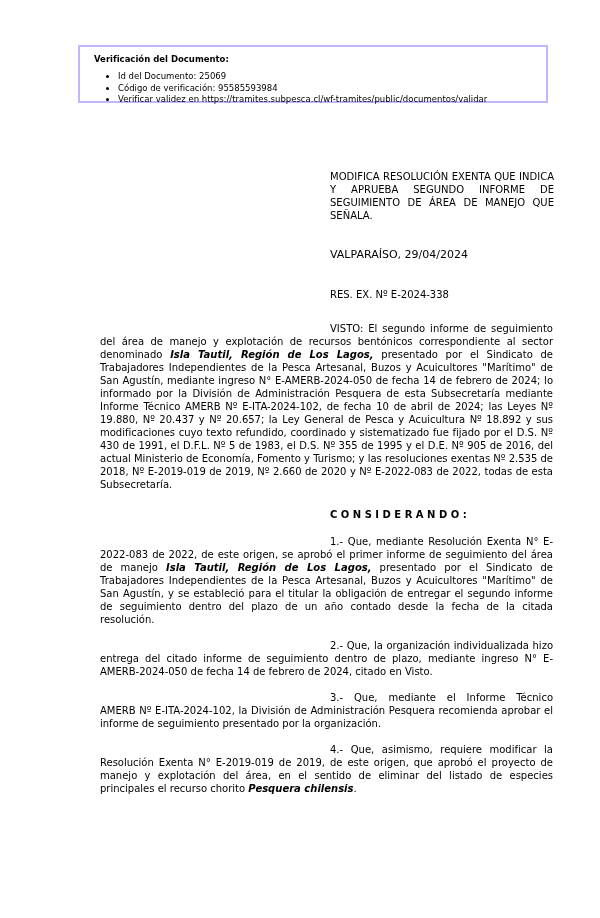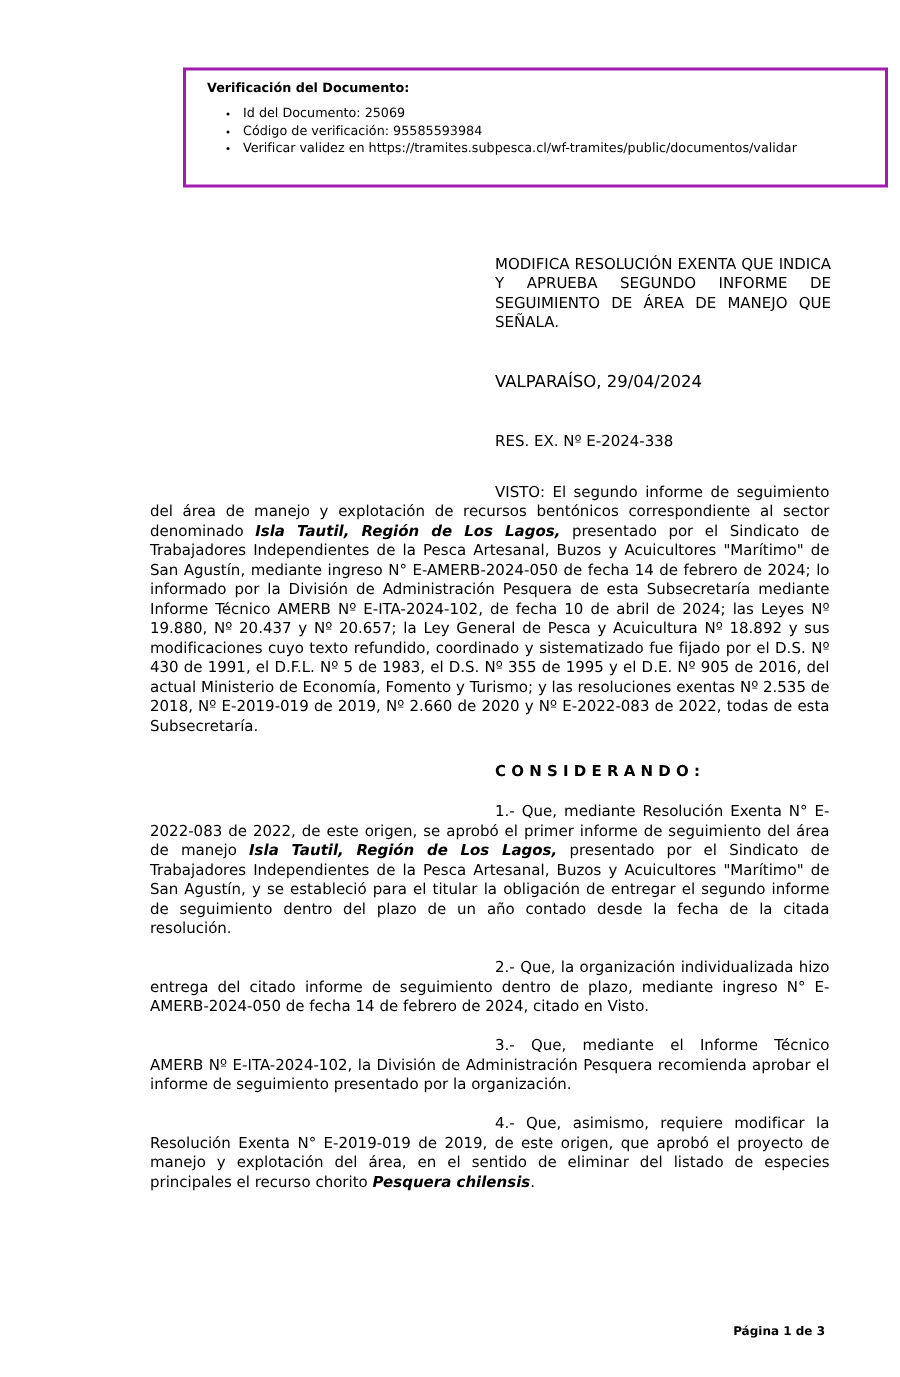--- a/index.html
+++ b/index.html
@@ -14,26 +14,25 @@
     position: relative;
     width: 600px; height: 918px;
     background: #ffffff;
     overflow: hidden;
   }
 
   
   .verify-box {
     position: absolute;
     top: 45px; left: 78px;
-    width: 470px; height: 80px;
-    border: 2px solid #a21caf;
+    width: 470px; height: 58px;
+    border: 2px solid #c4b5fd;
     padding: 7px 10px 6px 14px;
     font-size: 8.5px;
     line-height: 10px;
-    margin-left: 44px;
   }
   .vb-title { font-weight: bold; margin-bottom: 7px; }
   .vb-list { margin: 0 0 0 24px; padding: 0; }
   .vb-list li { margin: 0 0 1.5px 0; }
 
   
   .agency {
     position: absolute;
     top: 121px; left: 36px;
     width: 318px;
@@ -123,15 +122,14 @@
 
   <div class="doc-body">
     <p class="para"><span class="seg-bold">VISTO:</span><span> El segundo informe de seguimiento del área de manejo y explotación de recursos bentónicos correspondiente al sector denominado </span><span class="seg-bold-italic">Isla Tautil, Región de Los Lagos,</span><span> presentado por el Sindicato de Trabajadores Independientes de la Pesca Artesanal, Buzos y Acuicultores "Marítimo" de San Agustín, mediante ingreso N° E-AMERB-2024-050 de fecha 14 de febrero de 2024; lo informado por la División de Administración Pesquera de esta Subsecretaría mediante Informe Técnico AMERB Nº E-ITA-2024-102, de fecha 10 de abril de 2024; las Leyes Nº 19.880, Nº 20.437 y Nº 20.657; la Ley General de Pesca y Acuicultura Nº 18.892 y sus modificaciones cuyo texto refundido, coordinado y sistematizado fue fijado por el D.S. Nº 430 de 1991, el D.F.L. Nº 5 de 1983, el D.S. Nº 355 de 1995 y el D.E. Nº 905 de 2016, del actual Ministerio de Economía, Fomento y Turismo; y las resoluciones exentas Nº 2.535 de 2018, Nº E-2019-019 de 2019, Nº 2.660 de 2020 y Nº E-2022-083 de 2022, todas de esta Subsecretaría.</span></p>
     <div class="considerando-heading">C O N S I D E R A N D O :</div>
     <p class="para"><span>1.- Que, mediante Resolución Exenta N° E-2022-083 de 2022, de este origen, se aprobó el primer informe de seguimiento del área de manejo </span><span class="seg-bold-italic">Isla Tautil, Región de Los Lagos,</span><span> presentado por el Sindicato de Trabajadores Independientes de la Pesca Artesanal, Buzos y Acuicultores "Marítimo" de San Agustín, y se estableció para el titular la obligación de entregar el segundo informe de seguimiento dentro del plazo de un año contado desde la fecha de la citada resolución.</span></p>
     <p class="para"><span>2.- Que, la organización individualizada hizo entrega del citado informe de seguimiento dentro de plazo, mediante ingreso N° E-AMERB-2024-050 de fecha 14 de febrero de 2024, citado en Visto.</span></p>
     <p class="para"><span>3.- Que, mediante el Informe Técnico AMERB Nº E-ITA-2024-102, la División de Administración Pesquera recomienda aprobar el informe de seguimiento presentado por la organización.</span></p>
     <p class="para"><span>4.- Que, asimismo, requiere modificar la Resolución Exenta N° E-2019-019 de 2019, de este origen, que aprobó el proyecto de manejo y explotación del área, en el sentido de eliminar del listado de especies principales el recurso chorito </span><span class="seg-bold-italic">Pesquera chilensis</span><span>.</span></p>
   </div>
 
-  <div class="footer">Página 1 de 3</div>
 
 </div>
 
 </body></html>

